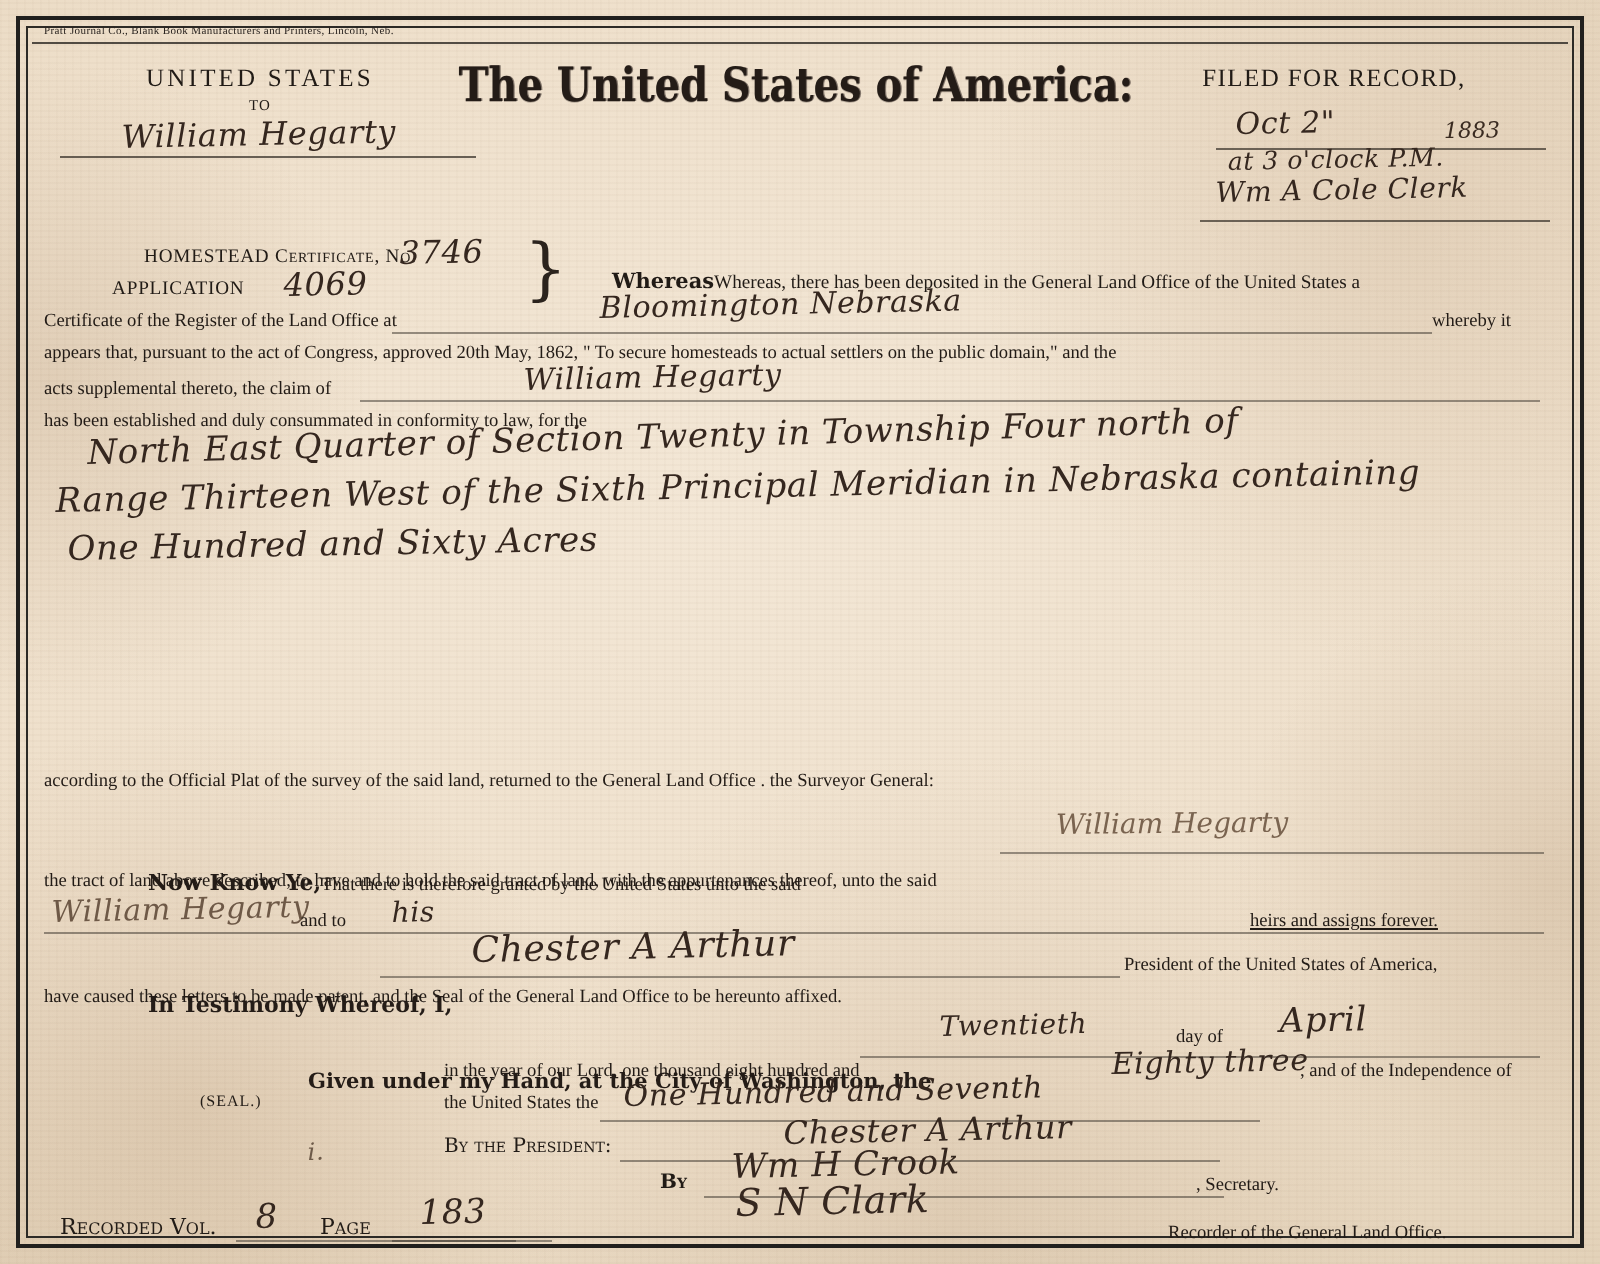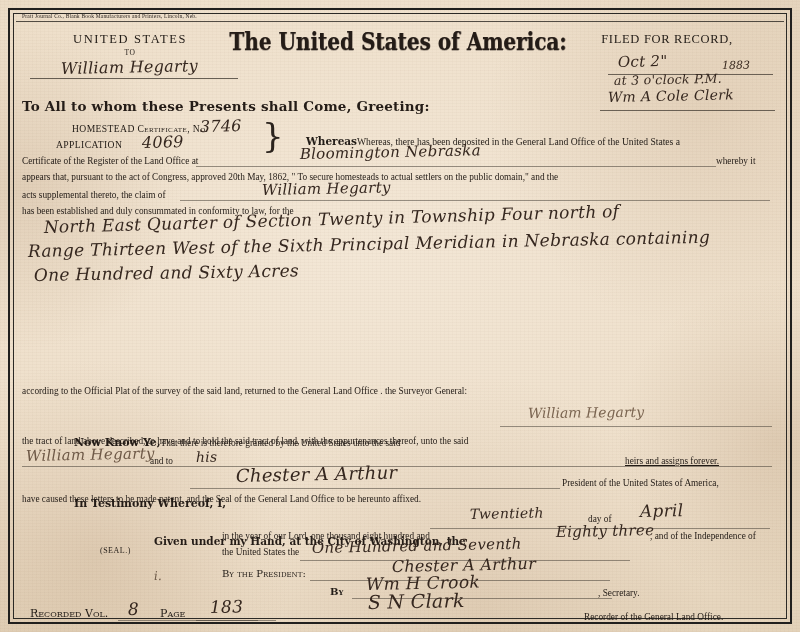--- a/index.html
+++ b/index.html
@@ -205,21 +205,20 @@
   <div id="filed-block">
     <div id="filed-title" class="print sc">FILED FOR RECORD,</div>
   </div>
   <div class="txt hand" style="left:618px; top:54px; font-size:15px;">Oct 2"</div>
   <div class="txt hand2" style="left:722px; top:60px; font-size:11px;">1883</div>
   <div class="rule" style="left:608px; top:74px; width:165px;"></div>
   <div class="txt hand" style="left:614px; top:74px; font-size:12.5px;">at 3 o'clock P.M.</div>
   <div class="txt hand" style="left:608px; top:90px; font-size:14px;">Wm A Cole Clerk</div>
   <div class="rule" style="left:600px; top:110px; width:175px;"></div>
 
-  <div id="greeting">To All to whom these Presents shall Come, Greeting:</div>
 
   <div class="txt print sc" style="left:56px; top:124px; font-size:9.6px; letter-spacing:.4px;margin-left:16px;">HOMESTEAD Certificate, No.</div>
   <div class="txt hand" style="left:200px; top:118px; font-size:16px;">3746</div>
   <div class="txt print sc" style="left:56px; top:140px; font-size:9.6px; letter-spacing:.4px;">APPLICATION</div>
   <div class="txt hand" style="left:142px; top:134px; font-size:16px;">4069</div>
   <div class="brace" style="left:262px; top:118px; font-size:34px; line-height:34px;">}</div>
 
   <div class="txt print" style="left:306px; top:136px; font-size:9.6px;"><span style="font-family:'DejaVu Serif',serif; font-weight:bold; font-size:10.5px;margin-top:24px;">Whereas</span><span>Whereas, there has been deposited in the General Land Office of the United States a</span></div>
   <div class="txt print body-print" style="left:22px; top:156px;">Certificate of the Register of the Land Office at</div>
   <div class="txt hand" style="left:300px; top:146px; font-size:15px;">Bloomington Nebraska</div>

